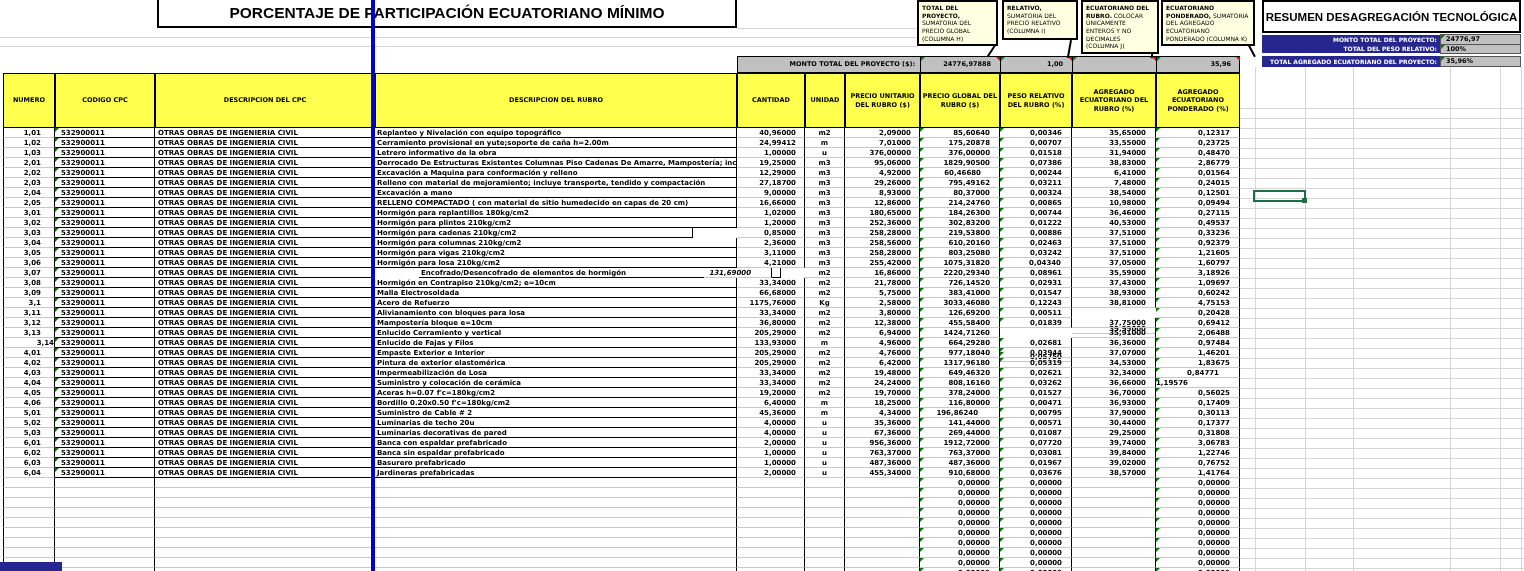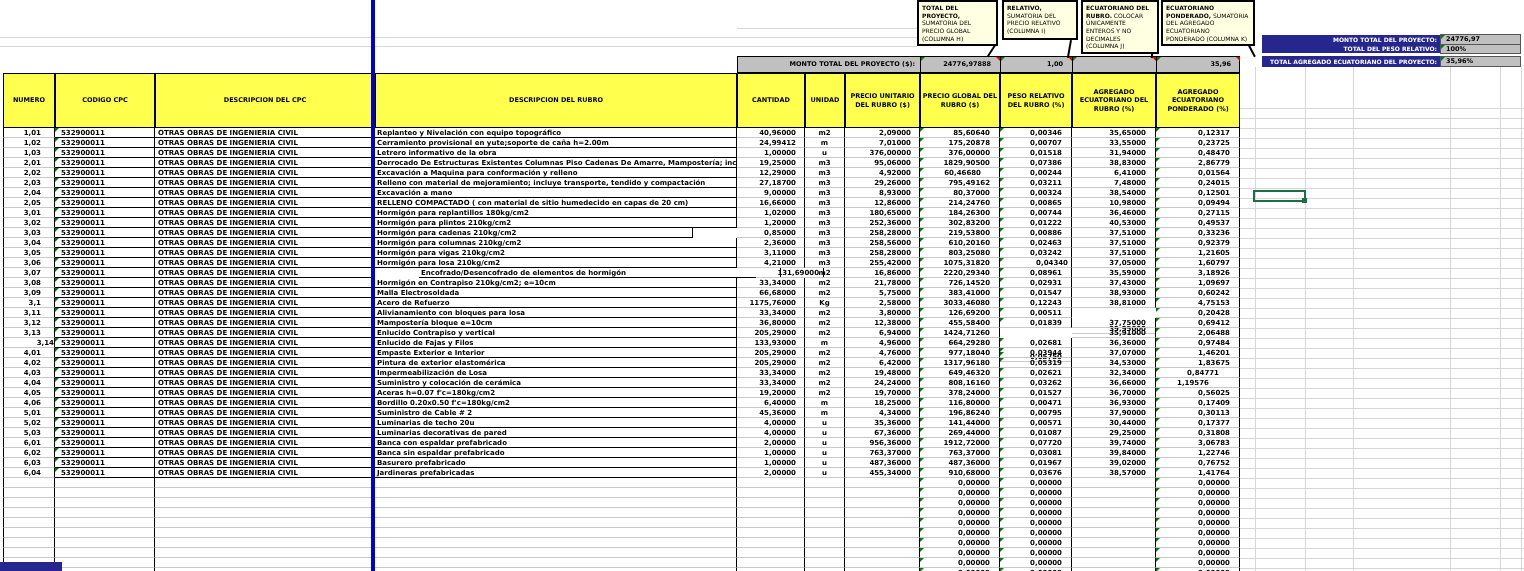--- a/index.html
+++ b/index.html
@@ -38,20 +38,21 @@
 </style>
 </head>
 <body>
 
 <div id="screen">
 
   <div class="gl" style="left:0;top:37px;width:917px;height:1px;"></div>
   <div class="gl" style="left:0;top:46px;width:917px;height:1px;"></div>
   <div class="gl" style="left:737px;top:28px;width:180px;height:1px;"></div>
 
+  <div class="abs" id="title-cell">PORCENTAJE DE PARTICIPACIÓN ECUATORIANO MÍNIMO</div>
 
   <div class="band abs" style="left:737px;width:503px;"></div>
   <div class="abs bandtxt" style="left:737px;top:57px;width:181px;height:15px;text-align:right;padding-right:3px;">MONTO TOTAL DEL PROYECTO ($):</div>
   <div class="abs bandtxt" style="left:920px;top:57px;width:80px;height:15px;text-align:right;padding-right:9px;border-left:1px solid #000;">
     <span class="tri-g"></span>
     <span class="tri-r"></span>
     <span>24776,97888</span>
   </div>
   <div class="abs bandtxt" style="left:1000px;top:57px;width:72px;height:15px;text-align:right;padding-right:9px;border-left:1px solid #000;">
     <span class="tri-g"></span>
@@ -79,20 +80,21 @@
     <b>ECUATORIANO DEL RUBRO.</b><span> COLOCAR ÚNICAMENTE ENTEROS Y NO DECIMALES (COLUMNA J)</span>
   </div>
   <div class="callout" style="left:1161px;width:94px;min-height:44px;">
     <b>ECUATORIANO PONDERADO,</b><span> SUMATORIA DEL AGREGADO ECUATORIANO PONDERADO (COLUMNA K)</span>
   </div>
   <div class="tail" style="left:996px;top:42px;height:17px;transform:rotate(33deg);"></div>
   <div class="tail" style="left:1070px;top:40px;height:18px;transform:rotate(10deg);"></div>
   <div class="tail" style="left:1152px;top:48px;height:10px;transform:rotate(8deg);"></div>
   <div class="tail" style="left:1247px;top:44px;height:15px;transform:rotate(-28deg);"></div>
 
+  <div class="abs" id="resumen-title">RESUMEN DESAGREGACIÓN TECNOLÓGICA</div>
   <div class="navyrow" style="left:1262px;top:35px;width:178px;height:9px;line-height:9px;">MONTO TOTAL DEL PROYECTO:</div>
   <div class="navyval" style="left:1440px;top:34px;width:81px;height:11px;line-height:9px;">
     <span class="tri-g"></span>
     <span>24776,97</span>
   </div>
   <div class="navyrow" style="left:1262px;top:44px;width:178px;height:9px;line-height:9px;">TOTAL DEL PESO RELATIVO:</div>
   <div class="navyval" style="left:1440px;top:44px;width:81px;height:10px;line-height:8px;">
     <span class="tri-g"></span>
     <span>100%</span>
   </div>
@@ -260,28 +262,28 @@
       <div class="abs celltxt" style="left: 1072px; top: 248px; width: 84px; height: 10px; border-right: 1px solid rgb(0, 0, 0); border-bottom: 1px solid rgb(201, 201, 201); text-align: right; padding-right: 9px;">37,51000</div>
       <div class="abs celltxt" style="left: 1156px; top: 248px; width: 84px; height: 10px; border-right: 1px solid rgb(0, 0, 0); border-bottom: 1px solid rgb(201, 201, 201); text-align: right; padding-right: 9px;"><span class="tri-g"></span>1,21605</div>
       <div class="abs celltxt" style="left: 3px; top: 258px; width: 52px; height: 10px; border-right: 1px solid rgb(0, 0, 0); border-bottom: 1px solid rgb(201, 201, 201); border-left: 1px solid rgb(0, 0, 0); text-align: right; padding-right: 13px;">3,06</div>
       <div class="abs celltxt" style="left: 55px; top: 258px; width: 100px; height: 10px; border-right: 1px solid rgb(0, 0, 0); border-bottom: 1px solid rgb(0, 0, 0); text-align: left; padding-left: 6px;"><span class="tri-g"></span>532900011</div>
       <div class="abs celltxt" style="left: 155px; top: 258px; width: 220px; height: 10px; border-right: 1px solid rgb(0, 0, 0); border-bottom: 1px solid rgb(0, 0, 0); text-align: left; padding-left: 3px;">OTRAS OBRAS DE INGENIERIA CIVIL</div>
       <div class="abs celltxt" style="left: 375px; top: 258px; width: 362px; height: 10px; border-right: 1px solid rgb(0, 0, 0); border-bottom: 1px solid rgb(0, 0, 0); text-align: left; padding-left: 2px;">Hormigón para losa 210kg/cm2</div>
       <div class="abs celltxt" style="left: 737px; top: 258px; width: 68px; height: 10px; border-right: 1px solid rgb(0, 0, 0); border-bottom: 1px solid rgb(201, 201, 201); text-align: right; padding-right: 8px;">4,21000</div>
       <div class="abs celltxt" style="left: 805px; top: 258px; width: 40px; height: 10px; border-right: 1px solid rgb(0, 0, 0); border-bottom: 1px solid rgb(201, 201, 201); text-align: center;">m3</div>
       <div class="abs celltxt" style="left: 845px; top: 258px; width: 75px; height: 10px; border-right: 1px solid rgb(0, 0, 0); border-bottom: 1px solid rgb(201, 201, 201); text-align: right; padding-right: 8px;">255,42000</div>
       <div class="abs celltxt" style="left: 920px; top: 258px; width: 80px; height: 10px; border-right: 1px solid rgb(0, 0, 0); border-bottom: 1px solid rgb(201, 201, 201); text-align: right; padding-right: 9px;"><span class="tri-g"></span>1075,31820</div>
-      <div class="abs celltxt" style="left: 1000px; top: 258px; width: 72px; height: 10px; border-right: 1px solid rgb(0, 0, 0); border-bottom: 1px solid rgb(201, 201, 201); text-align: right; padding-right: 3px;"><span class="tri-g"></span>0,04340</div>
+      <div class="abs celltxt" style="left: 1000px; top: 258px; width: 72px; height: 10px; border-right: 1px solid rgb(0, 0, 0); border-bottom: 1px solid rgb(201, 201, 201); text-align: right; padding-right: 10px;"><span class="tri-g"></span>0,04340</div>
       <div class="abs celltxt" style="left: 1072px; top: 258px; width: 84px; height: 10px; border-right: 1px solid rgb(0, 0, 0); border-bottom: 1px solid rgb(201, 201, 201); text-align: right; padding-right: 9px;">37,05000</div>
       <div class="abs celltxt" style="left: 1156px; top: 258px; width: 84px; height: 10px; border-right: 1px solid rgb(0, 0, 0); border-bottom: 1px solid rgb(201, 201, 201); text-align: right; padding-right: 9px;"><span class="tri-g"></span>1,60797</div>
       <div class="abs celltxt" style="left: 3px; top: 268px; width: 52px; height: 10px; border-right: 1px solid rgb(0, 0, 0); border-bottom: 1px solid rgb(201, 201, 201); border-left: 1px solid rgb(0, 0, 0); text-align: right; padding-right: 13px;">3,07</div>
       <div class="abs celltxt" style="left: 55px; top: 268px; width: 100px; height: 10px; border-right: 1px solid rgb(0, 0, 0); border-bottom: 1px solid rgb(0, 0, 0); text-align: left; padding-left: 6px;"><span class="tri-g"></span>532900011</div>
       <div class="abs celltxt" style="left: 155px; top: 268px; width: 220px; height: 10px; border-right: 1px solid rgb(0, 0, 0); border-bottom: 1px solid rgb(0, 0, 0); text-align: left; padding-left: 3px;">OTRAS OBRAS DE INGENIERIA CIVIL</div>
       <div class="abs celltxt" style="left: 375px; top: 268px; width: 362px; height: 10px; border-right: 1px solid rgb(0, 0, 0); border-bottom: 1px solid rgb(0, 0, 0); text-align: left; padding-left: 2px; margin-left: 44px;">Encofrado/Desencofrado de elementos de hormigón</div>
-      <div class="abs celltxt" style="left: 756px; top: 268px; width: 68px; height: 10px; border-right: 1px solid rgb(0, 0, 0); border-bottom: 1px solid rgb(201, 201, 201); text-align: right; padding-right: 4px;">131,69000</div>
+      <div class="abs celltxt" style="left: 704px; top: 268px; width: 68px; height: 10px; border-right: 1px solid rgb(0, 0, 0); border-bottom: 1px solid rgb(201, 201, 201); text-align: right; padding-right: 20px; font-style: italic;">131,69000</div>
       <div class="abs celltxt" style="left: 805px; top: 268px; width: 40px; height: 10px; border-right: 1px solid rgb(0, 0, 0); border-bottom: 1px solid rgb(201, 201, 201); text-align: center;">m2</div>
       <div class="abs celltxt" style="left: 845px; top: 268px; width: 75px; height: 10px; border-right: 1px solid rgb(0, 0, 0); border-bottom: 1px solid rgb(201, 201, 201); text-align: right; padding-right: 8px;">16,86000</div>
       <div class="abs celltxt" style="left: 920px; top: 268px; width: 80px; height: 10px; border-right: 1px solid rgb(0, 0, 0); border-bottom: 1px solid rgb(201, 201, 201); text-align: right; padding-right: 9px;"><span class="tri-g"></span>2220,29340</div>
       <div class="abs celltxt" style="left: 1000px; top: 268px; width: 72px; height: 10px; border-right: 1px solid rgb(0, 0, 0); border-bottom: 1px solid rgb(201, 201, 201); text-align: right; padding-right: 9px;"><span class="tri-g"></span>0,08961</div>
       <div class="abs celltxt" style="left: 1072px; top: 268px; width: 84px; height: 10px; border-right: 1px solid rgb(0, 0, 0); border-bottom: 1px solid rgb(201, 201, 201); text-align: right; padding-right: 9px;">35,59000</div>
       <div class="abs celltxt" style="left: 1156px; top: 268px; width: 84px; height: 10px; border-right: 1px solid rgb(0, 0, 0); border-bottom: 1px solid rgb(201, 201, 201); text-align: right; padding-right: 9px;"><span class="tri-g"></span>3,18926</div>
       <div class="abs celltxt" style="left: 3px; top: 278px; width: 52px; height: 10px; border-right: 1px solid rgb(0, 0, 0); border-bottom: 1px solid rgb(201, 201, 201); border-left: 1px solid rgb(0, 0, 0); text-align: right; padding-right: 13px;">3,08</div>
       <div class="abs celltxt" style="left: 55px; top: 278px; width: 100px; height: 10px; border-right: 1px solid rgb(0, 0, 0); border-bottom: 1px solid rgb(0, 0, 0); text-align: left; padding-left: 6px;"><span class="tri-g"></span>532900011</div>
       <div class="abs celltxt" style="left: 155px; top: 278px; width: 220px; height: 10px; border-right: 1px solid rgb(0, 0, 0); border-bottom: 1px solid rgb(0, 0, 0); text-align: left; padding-left: 3px;">OTRAS OBRAS DE INGENIERIA CIVIL</div>
       <div class="abs celltxt" style="left: 375px; top: 278px; width: 362px; height: 10px; border-right: 1px solid rgb(0, 0, 0); border-bottom: 1px solid rgb(0, 0, 0); text-align: left; padding-left: 2px;">Hormigón en Contrapiso 210kg/cm2; e=10cm</div>
@@ -332,21 +334,21 @@
       <div class="abs celltxt" style="left: 737px; top: 318px; width: 68px; height: 10px; border-right: 1px solid rgb(0, 0, 0); border-bottom: 1px solid rgb(201, 201, 201); text-align: right; padding-right: 8px;">36,80000</div>
       <div class="abs celltxt" style="left: 805px; top: 318px; width: 40px; height: 10px; border-right: 1px solid rgb(0, 0, 0); border-bottom: 1px solid rgb(201, 201, 201); text-align: center;">m2</div>
       <div class="abs celltxt" style="left: 845px; top: 318px; width: 75px; height: 10px; border-right: 1px solid rgb(0, 0, 0); border-bottom: 1px solid rgb(201, 201, 201); text-align: right; padding-right: 8px;">12,38000</div>
       <div class="abs celltxt" style="left: 920px; top: 318px; width: 80px; height: 10px; border-right: 1px solid rgb(0, 0, 0); border-bottom: 1px solid rgb(201, 201, 201); text-align: right; padding-right: 9px;"><span class="tri-g"></span>455,58400</div>
       <div class="abs celltxt" style="left: 1000px; top: 318px; width: 72px; height: 10px; border-right: 1px solid rgb(0, 0, 0); border-bottom: 1px solid rgb(201, 201, 201); text-align: right; padding-right: 9px;"><span class="tri-g"></span>0,01839</div>
       <div class="abs celltxt" style="left: 1072px; top: 318px; width: 84px; height: 10px; border-right: 1px solid rgb(0, 0, 0); border-bottom: 1px solid rgb(201, 201, 201); text-align: right; padding-right: 9px;">37,75000</div>
       <div class="abs celltxt" style="left: 1156px; top: 318px; width: 84px; height: 10px; border-right: 1px solid rgb(0, 0, 0); border-bottom: 1px solid rgb(201, 201, 201); text-align: right; padding-right: 9px;"><span class="tri-g"></span>0,69412</div>
       <div class="abs celltxt" style="left: 3px; top: 328px; width: 52px; height: 10px; border-right: 1px solid rgb(0, 0, 0); border-bottom: 1px solid rgb(201, 201, 201); border-left: 1px solid rgb(0, 0, 0); text-align: right; padding-right: 13px;">3,13</div>
       <div class="abs celltxt" style="left: 55px; top: 328px; width: 100px; height: 10px; border-right: 1px solid rgb(0, 0, 0); border-bottom: 1px solid rgb(0, 0, 0); text-align: left; padding-left: 6px;"><span class="tri-g"></span>532900011</div>
       <div class="abs celltxt" style="left: 155px; top: 328px; width: 220px; height: 10px; border-right: 1px solid rgb(0, 0, 0); border-bottom: 1px solid rgb(0, 0, 0); text-align: left; padding-left: 3px;">OTRAS OBRAS DE INGENIERIA CIVIL</div>
-      <div class="abs celltxt" style="left: 375px; top: 328px; width: 362px; height: 10px; border-right: 1px solid rgb(0, 0, 0); border-bottom: 1px solid rgb(0, 0, 0); text-align: left; padding-left: 2px;">Enlucido Contrapiso y vertical</div>
+      <div class="abs celltxt" style="left: 375px; top: 328px; width: 362px; height: 10px; border-right: 1px solid rgb(0, 0, 0); border-bottom: 1px solid rgb(0, 0, 0); text-align: left; padding-left: 2px;">Enlucido Cerramiento y vertical</div>
       <div class="abs celltxt" style="left: 737px; top: 328px; width: 68px; height: 10px; border-right: 1px solid rgb(0, 0, 0); border-bottom: 1px solid rgb(201, 201, 201); text-align: right; padding-right: 8px;">205,29000</div>
       <div class="abs celltxt" style="left: 805px; top: 328px; width: 40px; height: 10px; border-right: 1px solid rgb(0, 0, 0); border-bottom: 1px solid rgb(201, 201, 201); text-align: center;">m2</div>
       <div class="abs celltxt" style="left: 845px; top: 328px; width: 75px; height: 10px; border-right: 1px solid rgb(0, 0, 0); border-bottom: 1px solid rgb(201, 201, 201); text-align: right; padding-right: 8px;">6,94000</div>
       <div class="abs celltxt" style="left: 920px; top: 328px; width: 80px; height: 10px; border-right: 1px solid rgb(0, 0, 0); border-bottom: 1px solid rgb(201, 201, 201); text-align: right; padding-right: 9px;"><span class="tri-g"></span>1424,71260</div>
       <div class="abs celltxt" style="left: 1000px; top: 328px; width: 72px; height: 10px; border-right: 1px solid rgb(0, 0, 0); border-bottom: 1px solid rgb(201, 201, 201); text-align: right; padding-right: 9px; margin-top: 24px;"><span class="tri-g"></span>0,05750</div>
       <div class="abs celltxt" style="left: 1072px; top: 328px; width: 84px; height: 10px; border-right: 1px solid rgb(0, 0, 0); border-bottom: 1px solid rgb(201, 201, 201); text-align: right; padding-right: 9px;">35,91000</div>
       <div class="abs celltxt" style="left: 1156px; top: 328px; width: 84px; height: 10px; border-right: 1px solid rgb(0, 0, 0); border-bottom: 1px solid rgb(201, 201, 201); text-align: right; padding-right: 9px;"><span class="tri-g"></span>2,06488</div>
       <div class="abs celltxt" style="left: 3px; top: 338px; width: 52px; height: 10px; border-right: 1px solid rgb(0, 0, 0); border-bottom: 1px solid rgb(201, 201, 201); border-left: 1px solid rgb(0, 0, 0); text-align: right; ">3,14</div>
       <div class="abs celltxt" style="left: 55px; top: 338px; width: 100px; height: 10px; border-right: 1px solid rgb(0, 0, 0); border-bottom: 1px solid rgb(0, 0, 0); text-align: left; padding-left: 6px;"><span class="tri-g"></span>532900011</div>
       <div class="abs celltxt" style="left: 155px; top: 338px; width: 220px; height: 10px; border-right: 1px solid rgb(0, 0, 0); border-bottom: 1px solid rgb(0, 0, 0); text-align: left; padding-left: 3px;">OTRAS OBRAS DE INGENIERIA CIVIL</div>
@@ -394,21 +396,21 @@
       <div class="abs celltxt" style="left: 3px; top: 378px; width: 52px; height: 10px; border-right: 1px solid rgb(0, 0, 0); border-bottom: 1px solid rgb(201, 201, 201); border-left: 1px solid rgb(0, 0, 0); text-align: right; padding-right: 13px;">4,04</div>
       <div class="abs celltxt" style="left: 55px; top: 378px; width: 100px; height: 10px; border-right: 1px solid rgb(0, 0, 0); border-bottom: 1px solid rgb(0, 0, 0); text-align: left; padding-left: 6px;"><span class="tri-g"></span>532900011</div>
       <div class="abs celltxt" style="left: 155px; top: 378px; width: 220px; height: 10px; border-right: 1px solid rgb(0, 0, 0); border-bottom: 1px solid rgb(0, 0, 0); text-align: left; padding-left: 3px;">OTRAS OBRAS DE INGENIERIA CIVIL</div>
       <div class="abs celltxt" style="left: 375px; top: 378px; width: 362px; height: 10px; border-right: 1px solid rgb(0, 0, 0); border-bottom: 1px solid rgb(0, 0, 0); text-align: left; padding-left: 2px;">Suministro y colocación de cerámica</div>
       <div class="abs celltxt" style="left: 737px; top: 378px; width: 68px; height: 10px; border-right: 1px solid rgb(0, 0, 0); border-bottom: 1px solid rgb(201, 201, 201); text-align: right; padding-right: 8px;">33,34000</div>
       <div class="abs celltxt" style="left: 805px; top: 378px; width: 40px; height: 10px; border-right: 1px solid rgb(0, 0, 0); border-bottom: 1px solid rgb(201, 201, 201); text-align: center;">m2</div>
       <div class="abs celltxt" style="left: 845px; top: 378px; width: 75px; height: 10px; border-right: 1px solid rgb(0, 0, 0); border-bottom: 1px solid rgb(201, 201, 201); text-align: right; padding-right: 8px;">24,24000</div>
       <div class="abs celltxt" style="left: 920px; top: 378px; width: 80px; height: 10px; border-right: 1px solid rgb(0, 0, 0); border-bottom: 1px solid rgb(201, 201, 201); text-align: right; padding-right: 9px;"><span class="tri-g"></span>808,16160</div>
       <div class="abs celltxt" style="left: 1000px; top: 378px; width: 72px; height: 10px; border-right: 1px solid rgb(0, 0, 0); border-bottom: 1px solid rgb(201, 201, 201); text-align: right; padding-right: 9px;"><span class="tri-g"></span>0,03262</div>
       <div class="abs celltxt" style="left: 1072px; top: 378px; width: 84px; height: 10px; border-right: 1px solid rgb(0, 0, 0); border-bottom: 1px solid rgb(201, 201, 201); text-align: right; padding-right: 9px;">36,66000</div>
-      <div class="abs celltxt" style="left: 1156px; top: 378px; width: 84px; height: 10px; border-right: 1px solid rgb(0, 0, 0); border-bottom: 1px solid rgb(201, 201, 201); text-align: center; padding-right: 9px;"><span class="tri-g"></span>1,19576</div>
+      <div class="abs celltxt" style="left: 1156px; top: 378px; width: 84px; height: 10px; border-right: 1px solid rgb(0, 0, 0); border-bottom: 1px solid rgb(201, 201, 201); text-align: left; padding-right: 9px;"><span class="tri-g"></span>1,19576</div>
       <div class="abs celltxt" style="left: 3px; top: 388px; width: 52px; height: 10px; border-right: 1px solid rgb(0, 0, 0); border-bottom: 1px solid rgb(201, 201, 201); border-left: 1px solid rgb(0, 0, 0); text-align: right; padding-right: 13px;">4,05</div>
       <div class="abs celltxt" style="left: 55px; top: 388px; width: 100px; height: 10px; border-right: 1px solid rgb(0, 0, 0); border-bottom: 1px solid rgb(0, 0, 0); text-align: left; padding-left: 6px;"><span class="tri-g"></span>532900011</div>
       <div class="abs celltxt" style="left: 155px; top: 388px; width: 220px; height: 10px; border-right: 1px solid rgb(0, 0, 0); border-bottom: 1px solid rgb(0, 0, 0); text-align: left; padding-left: 3px;">OTRAS OBRAS DE INGENIERIA CIVIL</div>
       <div class="abs celltxt" style="left: 375px; top: 388px; width: 362px; height: 10px; border-right: 1px solid rgb(0, 0, 0); border-bottom: 1px solid rgb(0, 0, 0); text-align: left; padding-left: 2px;">Aceras h=0.07 f'c=180kg/cm2</div>
       <div class="abs celltxt" style="left: 737px; top: 388px; width: 68px; height: 10px; border-right: 1px solid rgb(0, 0, 0); border-bottom: 1px solid rgb(201, 201, 201); text-align: right; padding-right: 8px;">19,20000</div>
       <div class="abs celltxt" style="left: 805px; top: 388px; width: 40px; height: 10px; border-right: 1px solid rgb(0, 0, 0); border-bottom: 1px solid rgb(201, 201, 201); text-align: center;">m2</div>
       <div class="abs celltxt" style="left: 845px; top: 388px; width: 75px; height: 10px; border-right: 1px solid rgb(0, 0, 0); border-bottom: 1px solid rgb(201, 201, 201); text-align: right; padding-right: 8px;">19,70000</div>
       <div class="abs celltxt" style="left: 920px; top: 388px; width: 80px; height: 10px; border-right: 1px solid rgb(0, 0, 0); border-bottom: 1px solid rgb(201, 201, 201); text-align: right; padding-right: 9px;"><span class="tri-g"></span>378,24000</div>
       <div class="abs celltxt" style="left: 1000px; top: 388px; width: 72px; height: 10px; border-right: 1px solid rgb(0, 0, 0); border-bottom: 1px solid rgb(201, 201, 201); text-align: right; padding-right: 9px;"><span class="tri-g"></span>0,01527</div>
       <div class="abs celltxt" style="left: 1072px; top: 388px; width: 84px; height: 10px; border-right: 1px solid rgb(0, 0, 0); border-bottom: 1px solid rgb(201, 201, 201); text-align: right; padding-right: 9px;">36,70000</div>
@@ -424,21 +426,21 @@
       <div class="abs celltxt" style="left: 1000px; top: 398px; width: 72px; height: 10px; border-right: 1px solid rgb(0, 0, 0); border-bottom: 1px solid rgb(201, 201, 201); text-align: right; padding-right: 9px;"><span class="tri-g"></span>0,00471</div>
       <div class="abs celltxt" style="left: 1072px; top: 398px; width: 84px; height: 10px; border-right: 1px solid rgb(0, 0, 0); border-bottom: 1px solid rgb(201, 201, 201); text-align: right; padding-right: 9px;">36,93000</div>
       <div class="abs celltxt" style="left: 1156px; top: 398px; width: 84px; height: 10px; border-right: 1px solid rgb(0, 0, 0); border-bottom: 1px solid rgb(201, 201, 201); text-align: right; padding-right: 9px;"><span class="tri-g"></span>0,17409</div>
       <div class="abs celltxt" style="left: 3px; top: 408px; width: 52px; height: 10px; border-right: 1px solid rgb(0, 0, 0); border-bottom: 1px solid rgb(201, 201, 201); border-left: 1px solid rgb(0, 0, 0); text-align: right; padding-right: 13px;">5,01</div>
       <div class="abs celltxt" style="left: 55px; top: 408px; width: 100px; height: 10px; border-right: 1px solid rgb(0, 0, 0); border-bottom: 1px solid rgb(0, 0, 0); text-align: left; padding-left: 6px;"><span class="tri-g"></span>532900011</div>
       <div class="abs celltxt" style="left: 155px; top: 408px; width: 220px; height: 10px; border-right: 1px solid rgb(0, 0, 0); border-bottom: 1px solid rgb(0, 0, 0); text-align: left; padding-left: 3px;">OTRAS OBRAS DE INGENIERIA CIVIL</div>
       <div class="abs celltxt" style="left: 375px; top: 408px; width: 362px; height: 10px; border-right: 1px solid rgb(0, 0, 0); border-bottom: 1px solid rgb(0, 0, 0); text-align: left; padding-left: 2px;">Suministro de Cable # 2</div>
       <div class="abs celltxt" style="left: 737px; top: 408px; width: 68px; height: 10px; border-right: 1px solid rgb(0, 0, 0); border-bottom: 1px solid rgb(201, 201, 201); text-align: right; padding-right: 8px;">45,36000</div>
       <div class="abs celltxt" style="left: 805px; top: 408px; width: 40px; height: 10px; border-right: 1px solid rgb(0, 0, 0); border-bottom: 1px solid rgb(201, 201, 201); text-align: center;">m</div>
       <div class="abs celltxt" style="left: 845px; top: 408px; width: 75px; height: 10px; border-right: 1px solid rgb(0, 0, 0); border-bottom: 1px solid rgb(201, 201, 201); text-align: right; padding-right: 8px;">4,34000</div>
-      <div class="abs celltxt" style="left: 920px; top: 408px; width: 80px; height: 10px; border-right: 1px solid rgb(0, 0, 0); border-bottom: 1px solid rgb(201, 201, 201); text-align: right; padding-right: 9px;"><span class="tri-g"></span>196,86240</div>
+      <div class="abs celltxt" style="left: 920px; top: 408px; width: 80px; height: 10px; border-right: 1px solid rgb(0, 0, 0); border-bottom: 1px solid rgb(201, 201, 201); text-align: right; padding-right: 21px;"><span class="tri-g"></span>196,86240</div>
       <div class="abs celltxt" style="left: 1000px; top: 408px; width: 72px; height: 10px; border-right: 1px solid rgb(0, 0, 0); border-bottom: 1px solid rgb(201, 201, 201); text-align: right; padding-right: 9px;"><span class="tri-g"></span>0,00795</div>
       <div class="abs celltxt" style="left: 1072px; top: 408px; width: 84px; height: 10px; border-right: 1px solid rgb(0, 0, 0); border-bottom: 1px solid rgb(201, 201, 201); text-align: right; padding-right: 9px;">37,90000</div>
       <div class="abs celltxt" style="left: 1156px; top: 408px; width: 84px; height: 10px; border-right: 1px solid rgb(0, 0, 0); border-bottom: 1px solid rgb(201, 201, 201); text-align: right; padding-right: 9px;"><span class="tri-g"></span>0,30113</div>
       <div class="abs celltxt" style="left: 3px; top: 418px; width: 52px; height: 10px; border-right: 1px solid rgb(0, 0, 0); border-bottom: 1px solid rgb(201, 201, 201); border-left: 1px solid rgb(0, 0, 0); text-align: right; padding-right: 13px;">5,02</div>
       <div class="abs celltxt" style="left: 55px; top: 418px; width: 100px; height: 10px; border-right: 1px solid rgb(0, 0, 0); border-bottom: 1px solid rgb(0, 0, 0); text-align: left; padding-left: 6px;"><span class="tri-g"></span>532900011</div>
       <div class="abs celltxt" style="left: 155px; top: 418px; width: 220px; height: 10px; border-right: 1px solid rgb(0, 0, 0); border-bottom: 1px solid rgb(0, 0, 0); text-align: left; padding-left: 3px;">OTRAS OBRAS DE INGENIERIA CIVIL</div>
       <div class="abs celltxt" style="left: 375px; top: 418px; width: 362px; height: 10px; border-right: 1px solid rgb(0, 0, 0); border-bottom: 1px solid rgb(0, 0, 0); text-align: left; padding-left: 2px;">Luminarias de techo 20u</div>
       <div class="abs celltxt" style="left: 737px; top: 418px; width: 68px; height: 10px; border-right: 1px solid rgb(0, 0, 0); border-bottom: 1px solid rgb(201, 201, 201); text-align: right; padding-right: 8px;">4,00000</div>
       <div class="abs celltxt" style="left: 805px; top: 418px; width: 40px; height: 10px; border-right: 1px solid rgb(0, 0, 0); border-bottom: 1px solid rgb(201, 201, 201); text-align: center;">u</div>
       <div class="abs celltxt" style="left: 845px; top: 418px; width: 75px; height: 10px; border-right: 1px solid rgb(0, 0, 0); border-bottom: 1px solid rgb(201, 201, 201); text-align: right; padding-right: 8px;">35,36000</div>

